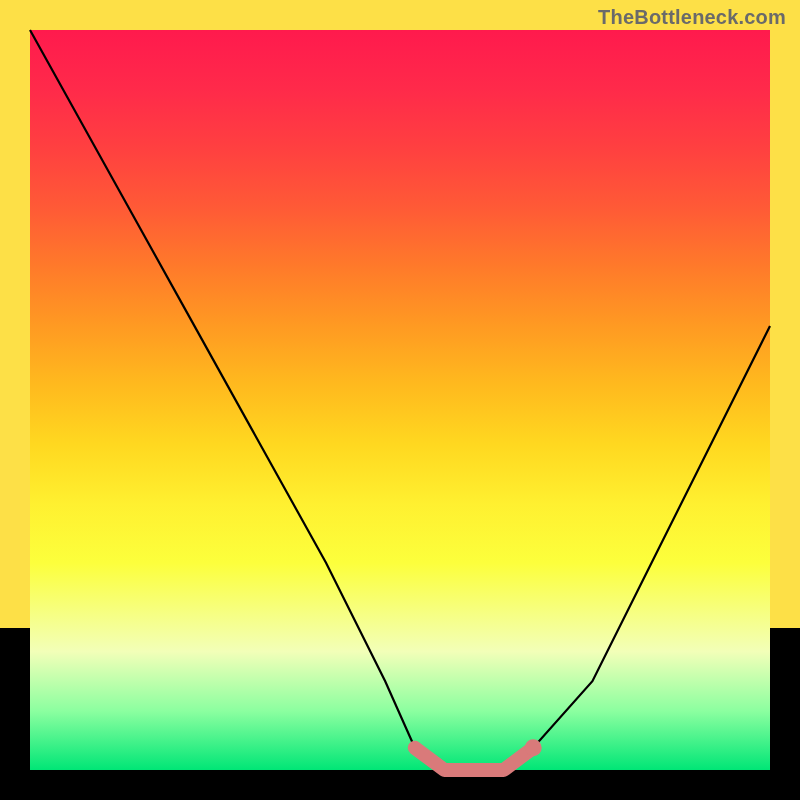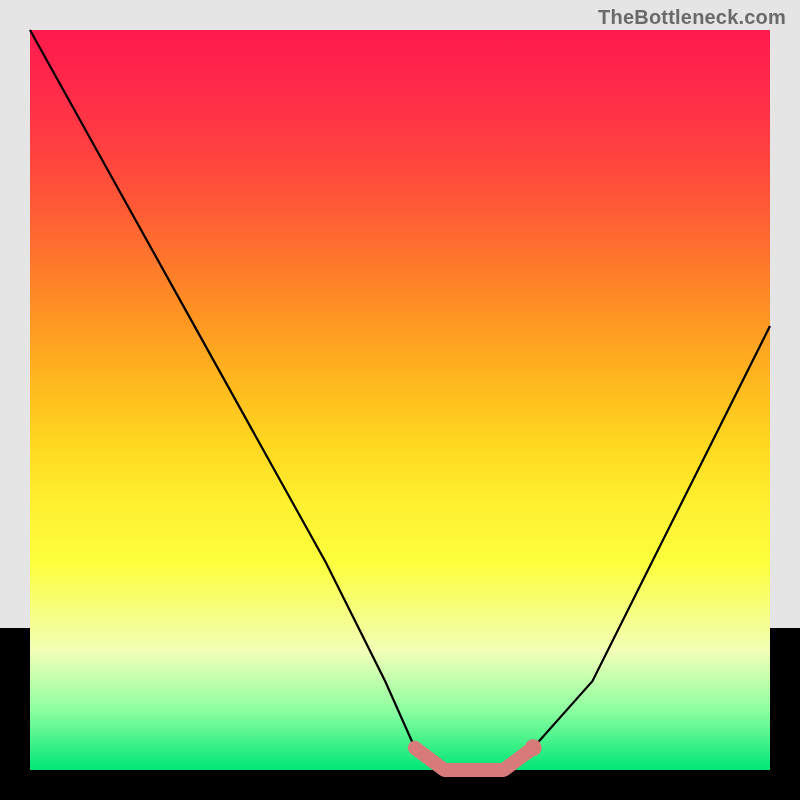--- a/index.html
+++ b/index.html
@@ -8,21 +8,21 @@
     width: 800px;
     height: 800px;
     overflow: hidden;
     background: #000;
     font-family: Arial, Helvetica, sans-serif;
   }
   .frame {
     position: relative;
     width: 800px;
     height: 628px;
-    background: #e5e5e5;
+    background: #fde047;
   }
   .plot {
     position: absolute;
     left: 30px;
     top: 30px;
     width: 740px;
     height: 740px;
     background: linear-gradient(to bottom,
       #ff1a4d 0%,
       #ff2a4a 8%,

